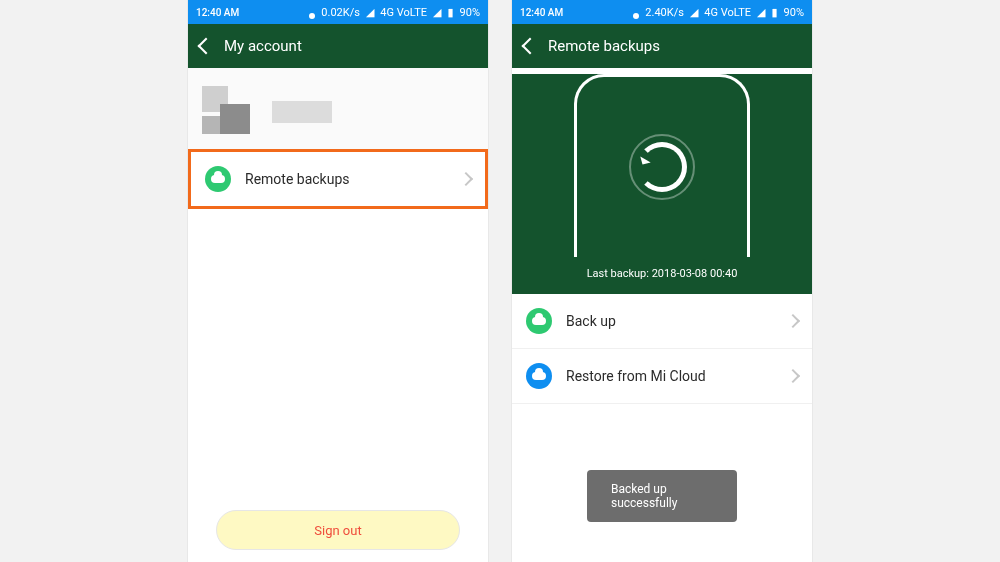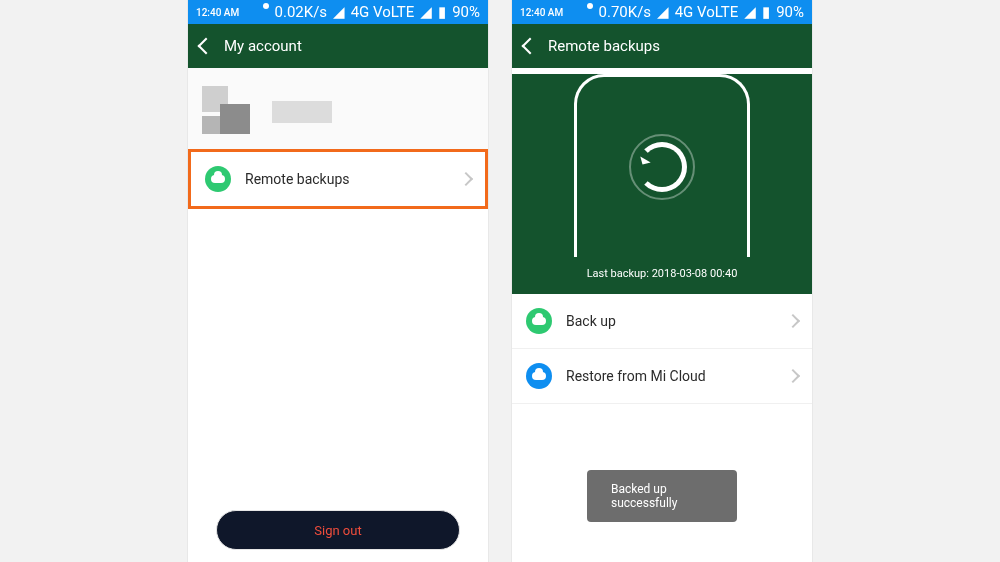--- a/index.html
+++ b/index.html
@@ -25,22 +25,22 @@
     height: 24px;
     background: #0e8ef0;
     color: #fff;
     display: flex; align-items: center;
     font-size: 10px; padding: 0 8px;
     box-sizing: border-box;
     position: relative;
   }
   .status .time { font-weight: 500; }
   .status .right {
-    margin-left: auto; display: flex; align-items: flex-start; gap: 6px;
-    font-size: 15px;
+    margin-left: auto; display: flex; align-items: flex-end; gap: 6px;
+    font-size: 11px;
   }
   .status .right .dot { width: 6px; height: 6px; border-radius: 3px; background: #fff; display: inline-block; }
   
   .appbar {
     height: 44px;
     background: #14532d;
     color: #fff;
     display: flex; align-items: center;
     padding: 0 12px; gap: 12px;
     font-size: 15px;
@@ -151,21 +151,21 @@
   .highlight {
     border: 3px solid #f26a1b;
     margin: -1px 0px;
   }
   .highlight .row { border-bottom: none; }
   
   .signout {
     position: absolute; bottom: 12px; left: 28px; right: 28px;
     height: 38px; border: 1px solid #e6e6e6; border-radius: 20px;
     display: flex; align-items: center; justify-content: center;
-    color: #ef4d3c; font-size: 13px; background: #0f172a;
+    color: #ef4d3c; font-size: 13px; background: #fef9c3;
   }
   
   .toast {
     position: absolute; bottom: 40px; left: 50%; transform: translateX(-50%);
     background: #6d6d6d; color: #fff; font-size: 12px;
     padding: 12px 24px; border-radius: 4px;
   }
 </style>
 </head>
 <body>
@@ -209,21 +209,21 @@
       </div>
     </div>
     <div class="signout">Sign out</div>
   </div>
 
   <div class="phone">
     <div class="status">
       <span class="time">12:40 AM</span>
       <div class="right">
         <span class="dot"></span>
-        <span>0.70K/s</span>
+        <span>2.40K/s</span>
         <span>◢</span>
         <span>4G VoLTE</span>
         <span>◢</span>
         <span>▮</span>
         <span>90%</span>
       </div>
     </div>
     <div class="appbar">
       <div class="back-ic"></div>
       <div>Remote backups</div>

